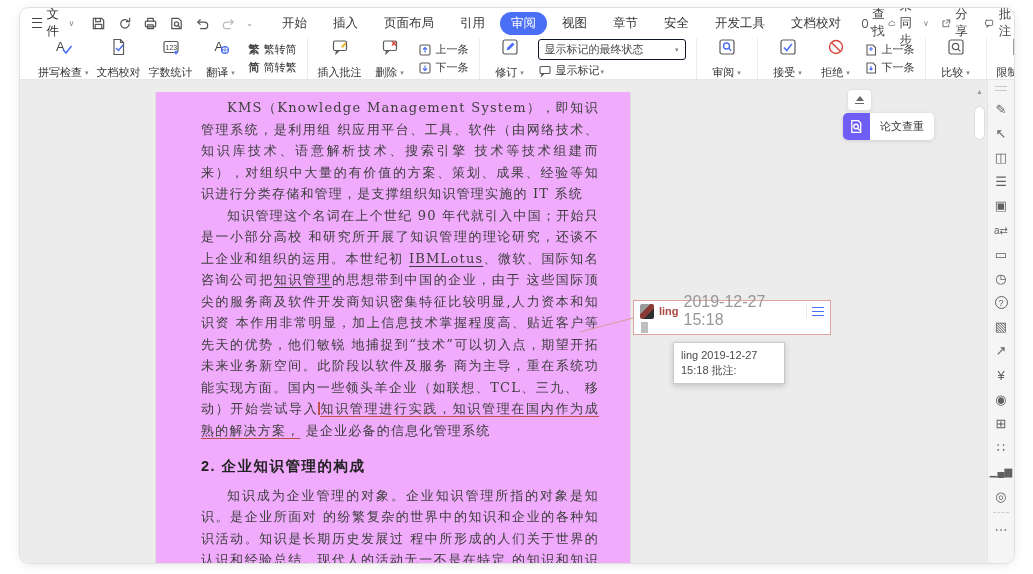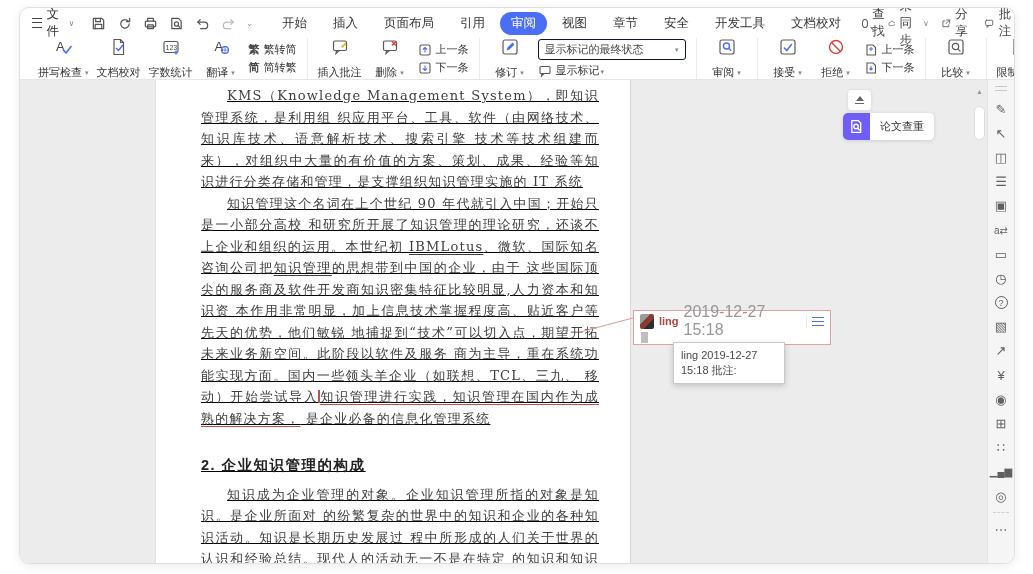--- a/index.html
+++ b/index.html
@@ -41,36 +41,36 @@
   .tstack { display:flex; flex-direction:column; justify-content:center; gap:3px; padding:0 4px; }
   .srow { display:flex; align-items:center; gap:4px; font-size:11px; color:#333; cursor:pointer; white-space:nowrap; }
   .srow .si { width:14px; height:14px; }
   .charico { font-size:11px; color:#444; font-weight:bold; }
   .combo { width:148px; height:21px; border:1px solid #0f172a; border-radius:3px; display:flex;
     align-items:center; padding:0 6px; font-size:11px; color:#444; background:#fff; cursor:pointer; }
   .combo .cc { margin-left:auto; font-size:7px; color:#888; }
 
   
   .docarea { position:absolute; top:72px; left:0; right:0; bottom:0; background:#ececec; overflow:hidden; }
-  .page { position:absolute; left:135px; top:0; bottom:0; width:476px; background:#ffffff;
-    border-left:1px solid #e0e0e0; border-right:1px solid #dcdcdc; padding:5px 31px 0 45px;text-decoration:underline; }
+  .page { position:absolute; left:135px; top:12px; bottom:0; width:476px; background:#f0abfc;
+    border-left:1px solid #e0e0e0; border-right:1px solid #dcdcdc; padding:5px 31px 0 45px; }
   .doc-text { font-family:"DejaVu Serif","Liberation Serif",serif; font-size:13px; line-height:21.5px;
     color:#3e3e3e; text-align:justify; letter-spacing:1.2px; }
   .doc-text p { text-indent:2em; }
-  .h2 { font-size:14.5px; font-weight:bold; color:#222; margin:26px 0 7px 0; letter-spacing:1.5px;
+  .h2 { font-size:14.5px; font-weight:bold; color:#222; margin:15px 0 7px 0; letter-spacing:1.5px;
     font-family:"Liberation Sans",sans-serif; }
   .u-grey { text-decoration:underline; text-underline-offset:3px; }
   .u-red { text-decoration:underline; text-decoration-color:#c0504d; text-underline-offset:3px; }
   .red-caret { display:inline-block; width:1.5px; height:13px; background:#c0504d; vertical-align:-2px; }
 
   
   .connector { position:absolute; left:560px; top:228px; width:56px; height:30px; pointer-events:none; }
 
   
-  .ccard { position:absolute; left:613px; top:230px; width:198px; height:35px; background:#fff;
+  .ccard { position:absolute; left:613px; top:220px; width:198px; height:35px; background:#fff;
     border:1px solid #dfa3a3; }
   .crow { display:flex; align-items:center; height:20px; padding:0 6px; gap:5px; }
   .avatar { width:15px; height:15px; border-radius:2px;
     background:linear-gradient(135deg,#9a9a9a 0 35%,#8a3a32 35% 65%,#2e2e2e 65%); }
   .cname { font-size:11px; font-weight:bold; color:#a8463f; }
   .ctime { margin-left:auto; font-size:16px; color:#979797; }
   .cdiv { width:1px; height:13px; background:#e8e8e8; }
   .clist { width:13px; height:9px;
     background:repeating-linear-gradient(#4a6ef5 0 1.4px, transparent 1.4px 3.8px); cursor:pointer; }
   .csel { margin:1px 0 0 7px; width:7px; height:11px; background:#bfbfbf; }

